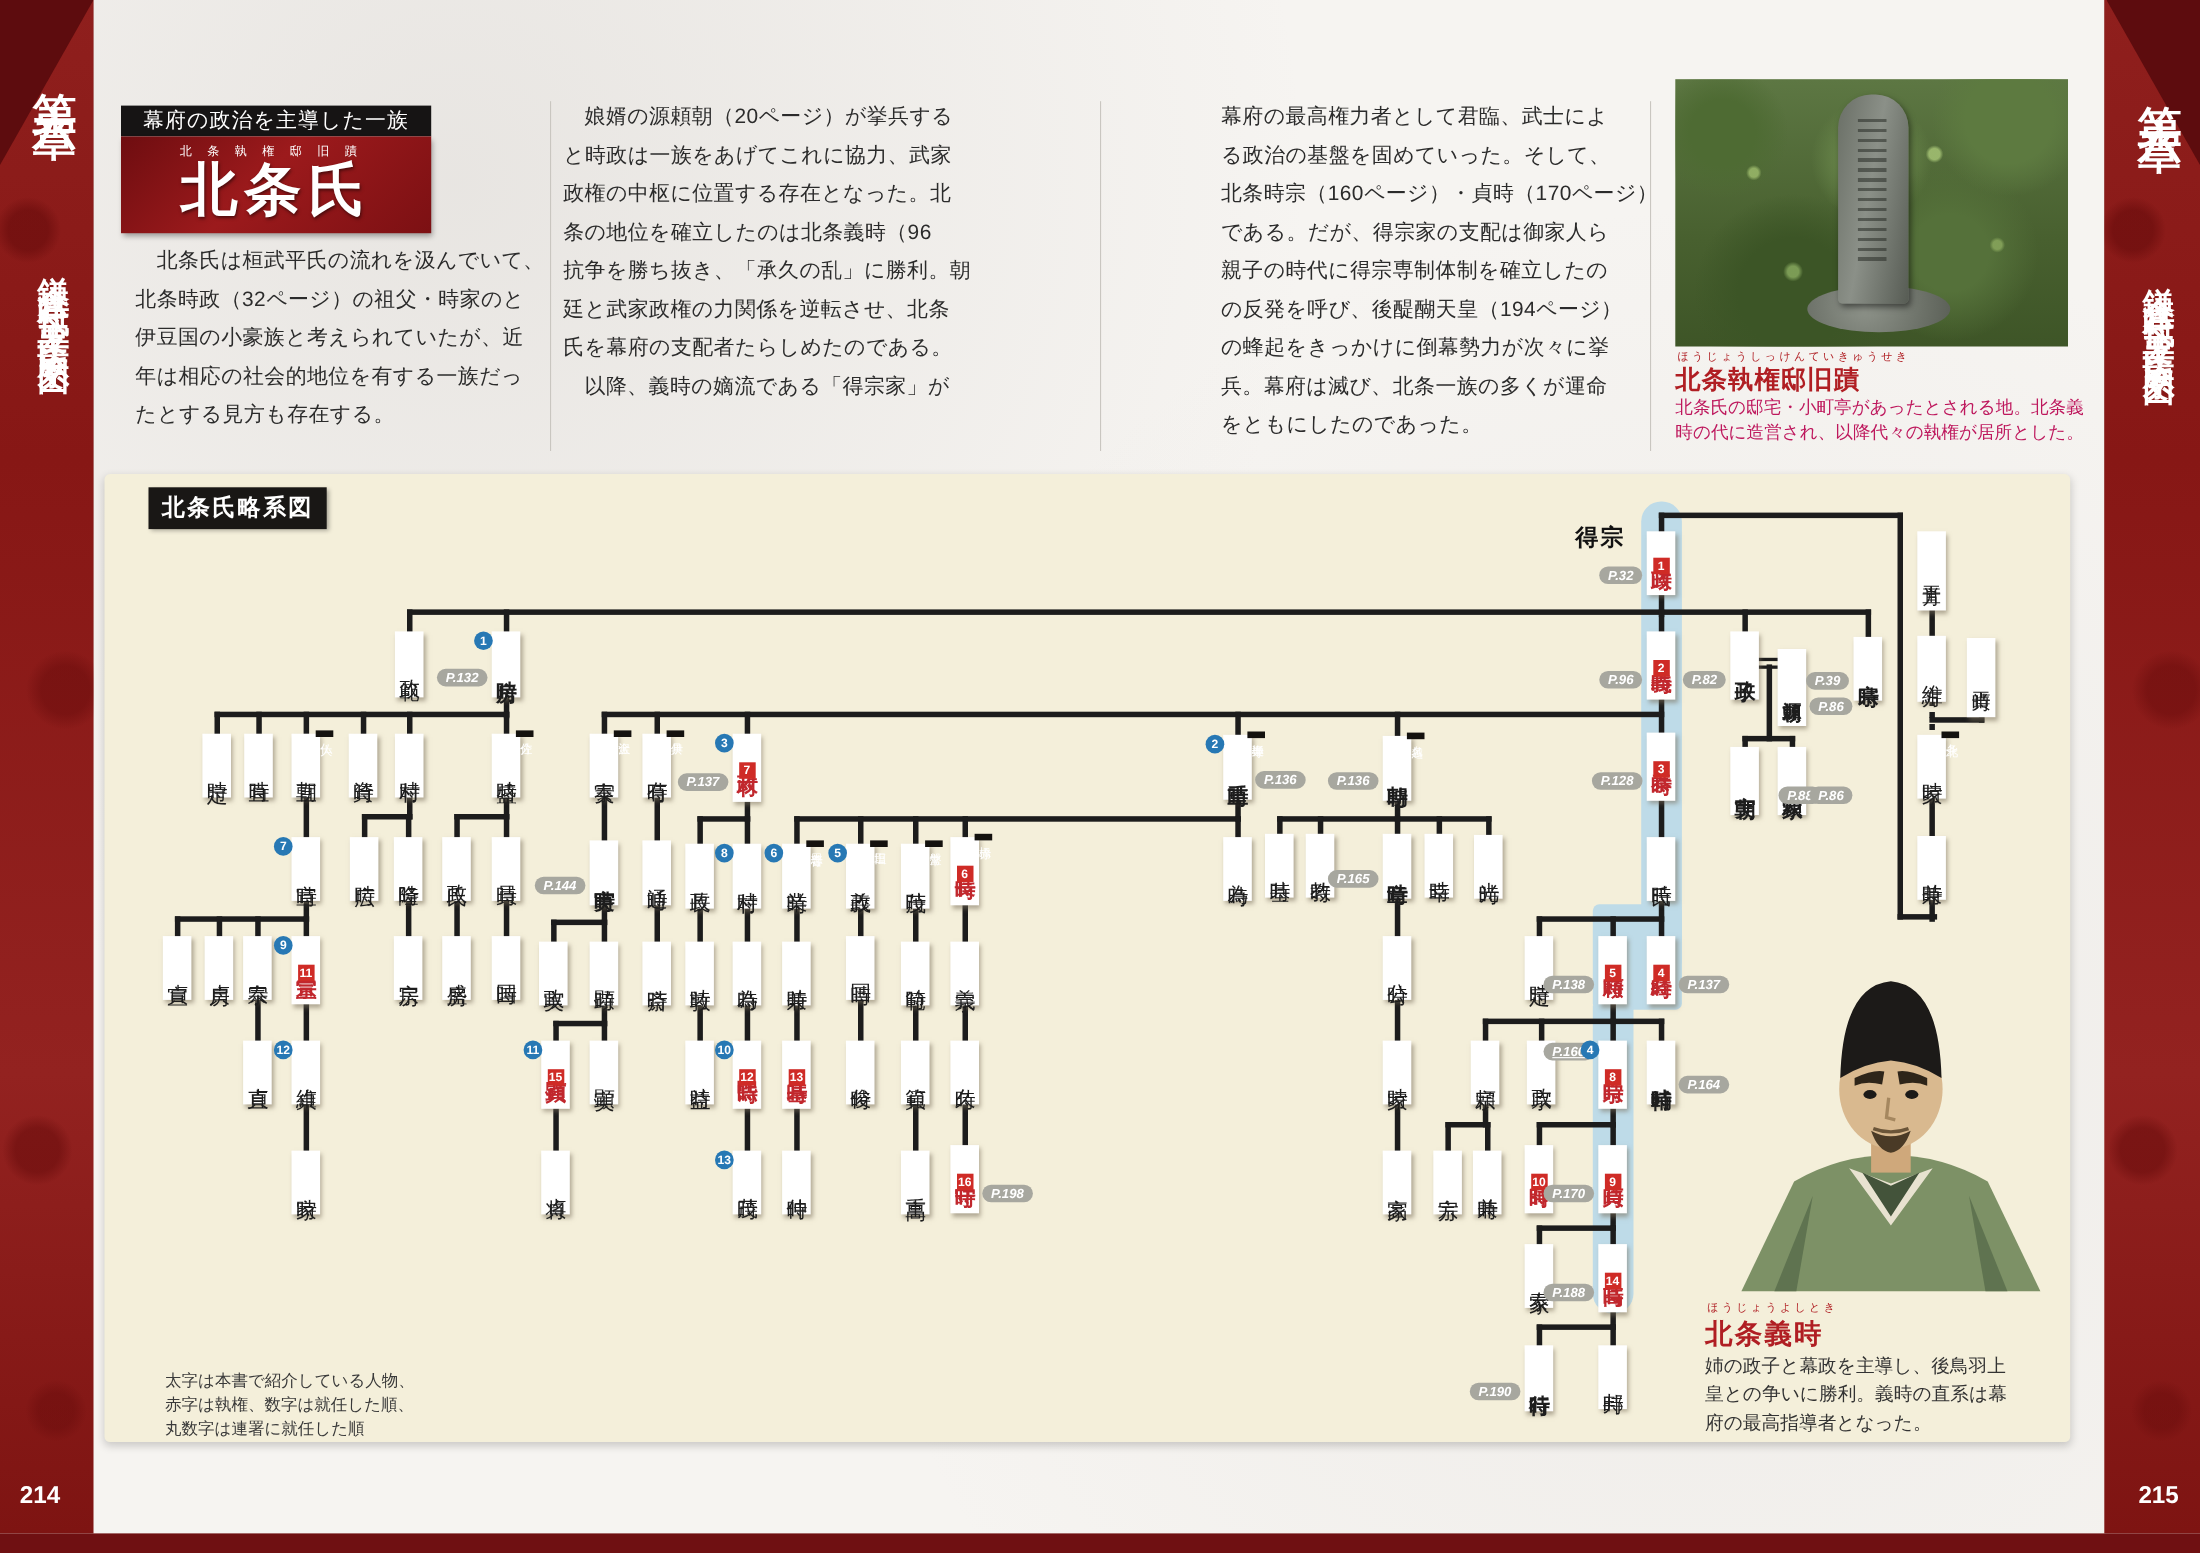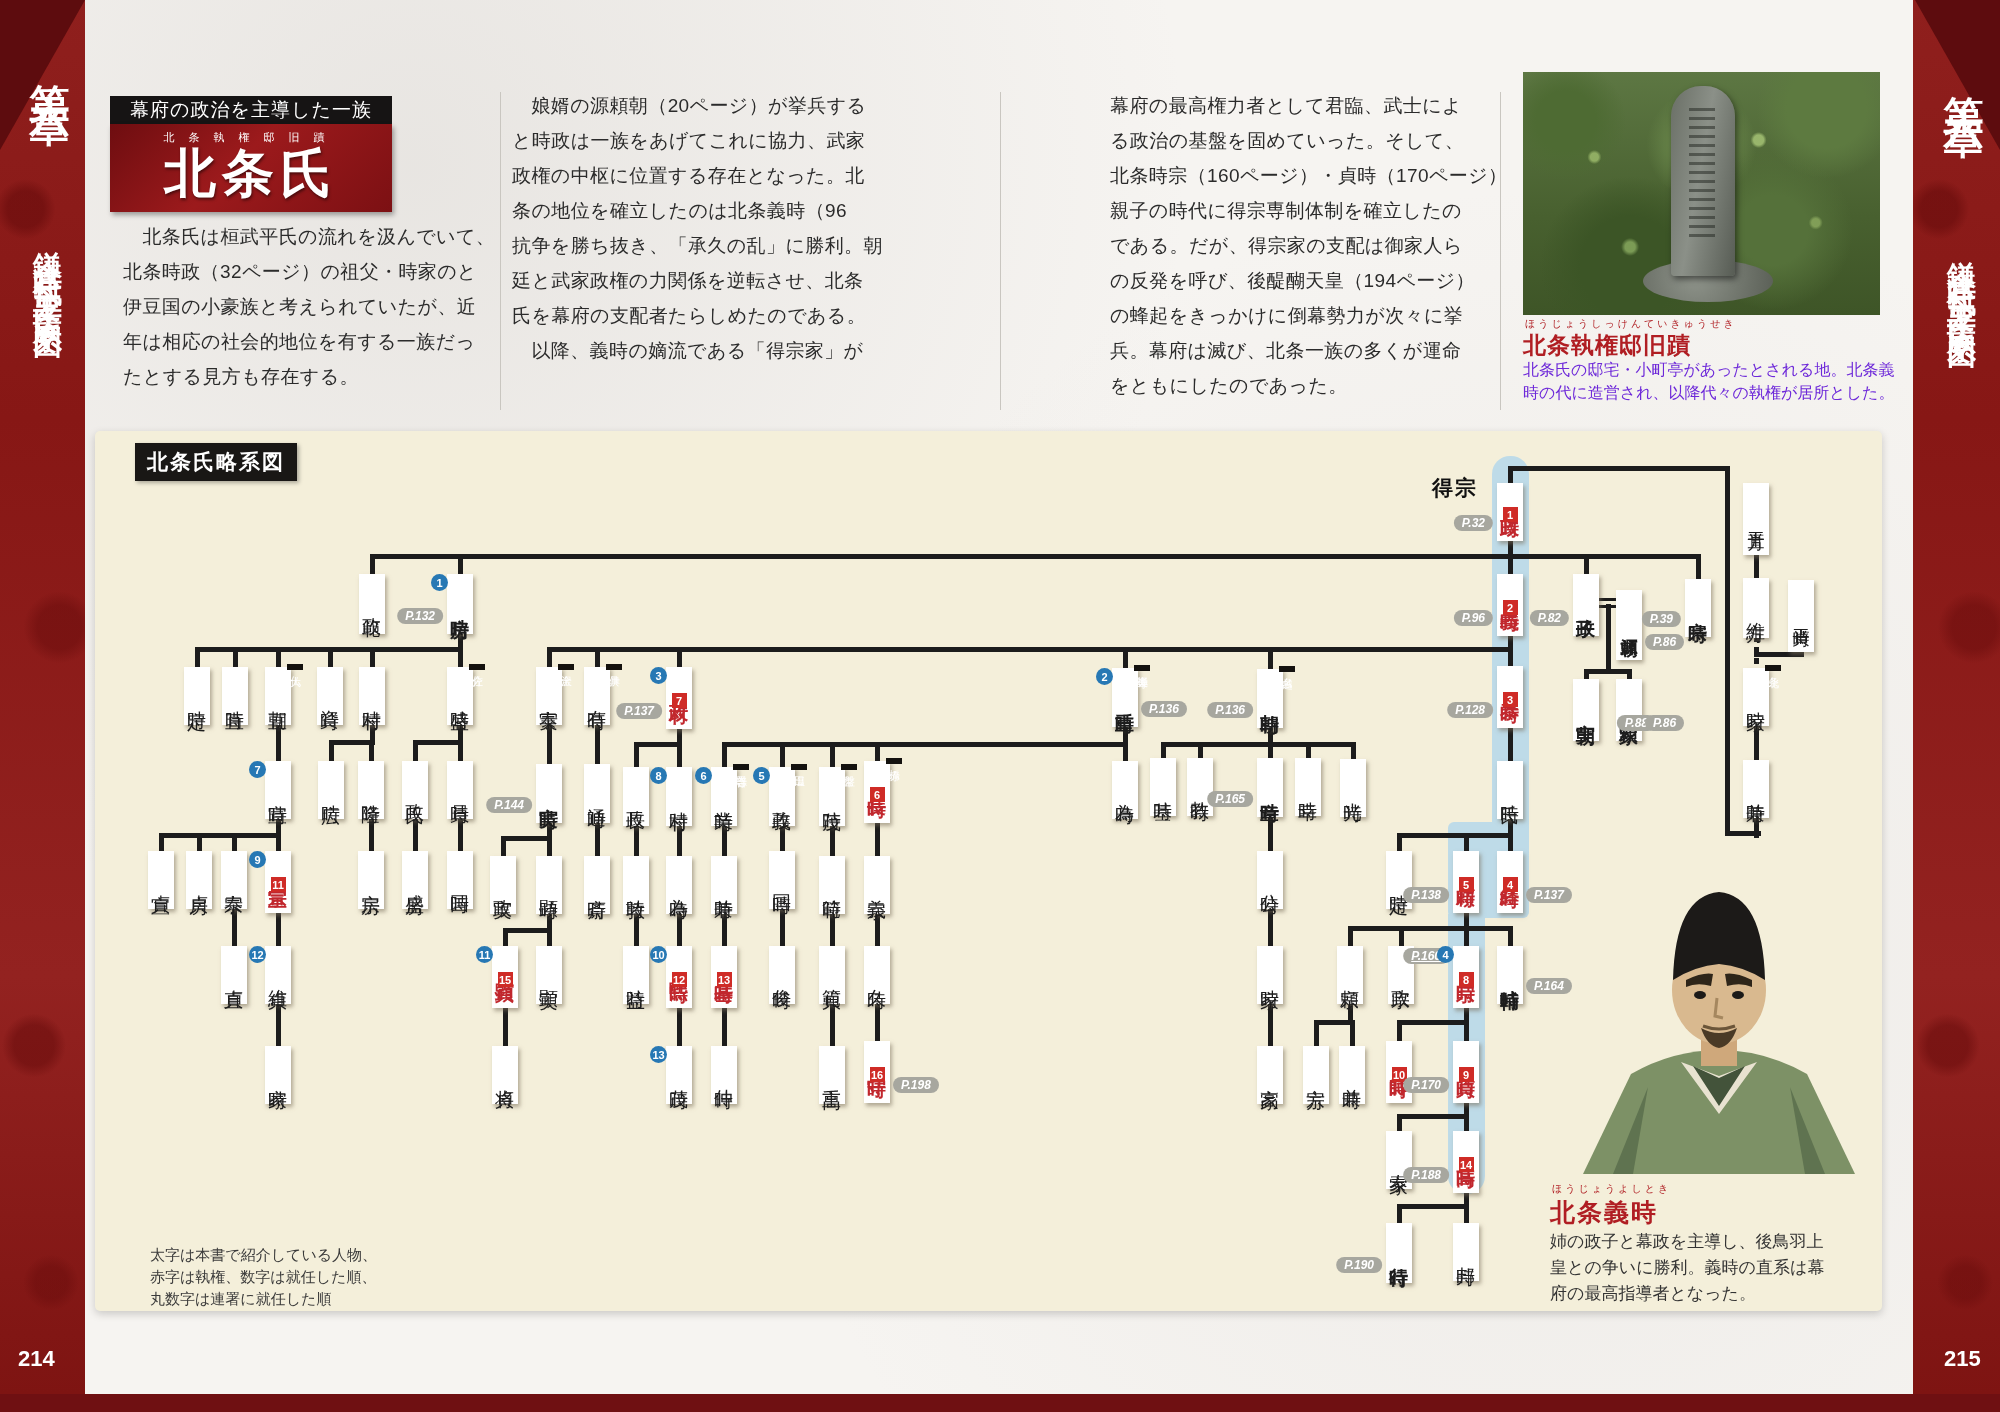--- a/index.html
+++ b/index.html
@@ -63,21 +63,21 @@
   .stele{position:absolute;left:148px;top:14px;width:64px;height:190px;
     background:linear-gradient(100deg,#6a6f66,#8b9088 45%,#575c54);
     border-radius:30px 30px 4px 4px;box-shadow:2px 3px 6px rgba(0,0,0,.5);}
   .stele .inscr{position:absolute;left:18px;top:22px;width:26px;height:130px;
     background:repeating-linear-gradient(180deg,rgba(40,44,38,.55) 0 3px,transparent 3px 9px);}
   .rockbase{position:absolute;left:120px;top:188px;width:130px;height:42px;border-radius:50%;
     background:radial-gradient(circle at 40% 40%,#8f948b,#5a5f56);}
   .photo-cap-title{position:absolute;left:1523px;top:330px;color:#b01e23;font-weight:bold;
     font-size:23px;letter-spacing:1px;}
   .photo-cap-ruby{position:absolute;left:1525px;top:317px;color:#b01e23;font-size:10px;letter-spacing:3px;}
-  .photo-cap-body{position:absolute;left:1523px;top:360px;width:370px;color:#6d28d9;font-size:16px;}
+  .photo-cap-body{position:absolute;left:1523px;top:360px;width:370px;color:#be185d;font-size:16px;}
   .photo-cap-body .ln{height:23px;white-space:nowrap;}
   
   .board{position:absolute;left:95px;top:431px;width:1787px;height:880px;background:#f4efda;
     border-radius:5px;box-shadow:0 3px 8px rgba(0,0,0,.18);}
   .board-label{position:absolute;left:135px;top:443px;width:162px;height:38px;background:#191715;
     color:#fff;font-size:21px;font-weight:bold;text-align:center;line-height:38px;letter-spacing:2px;
     box-shadow:2px 2px 4px rgba(0,0,0,.3);}
   #tree{position:absolute;inset:0;}
   .band{position:absolute;background:#bedbe8;z-index:1;}
   .seg{position:absolute;background:#1c1c1c;z-index:2;}
@@ -153,22 +153,22 @@
     <div class="ln">条の地位を確立したのは北条義時（96</div>
     <div class="ln">抗争を勝ち抜き、「承久の乱」に勝利。朝</div>
     <div class="ln">廷と武家政権の力関係を逆転させ、北条</div>
     <div class="ln">氏を幕府の支配者たらしめたのである。</div>
     <div class="ln">　以降、義時の嫡流である「得宗家」が</div>
   </div>
 <div class="col" style="left:1110px;top:93px;width:380px;">
     <div class="ln">幕府の最高権力者として君臨、武士によ</div>
     <div class="ln">る政治の基盤を固めていった。そして、</div>
     <div class="ln">北条時宗（160ページ）・貞時（170ページ）</div>
+    <div class="ln">である。だが、得宗家の支配は御家人ら</div>
     <div class="ln">親子の時代に得宗専制体制を確立したの</div>
-    <div class="ln">である。だが、得宗家の支配は御家人ら</div>
     <div class="ln">の反発を呼び、後醍醐天皇（194ページ）</div>
     <div class="ln">の蜂起をきっかけに倒幕勢力が次々に挙</div>
     <div class="ln">兵。幕府は滅び、北条一族の多くが運命</div>
     <div class="ln">をともにしたのであった。</div>
   </div>
 <div class="divider" style="left:500px;"></div>
 <div class="divider" style="left:1000px;"></div>
 <div class="divider" style="left:1500px;"></div>
 
 <div class="photo">

